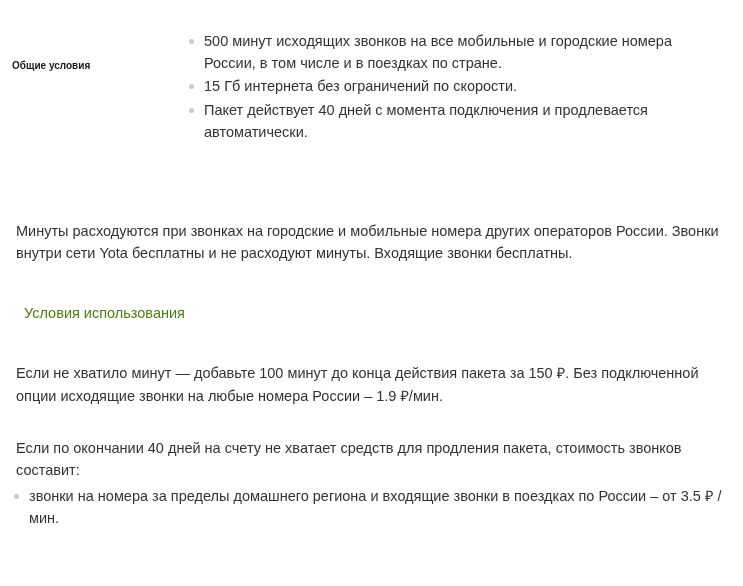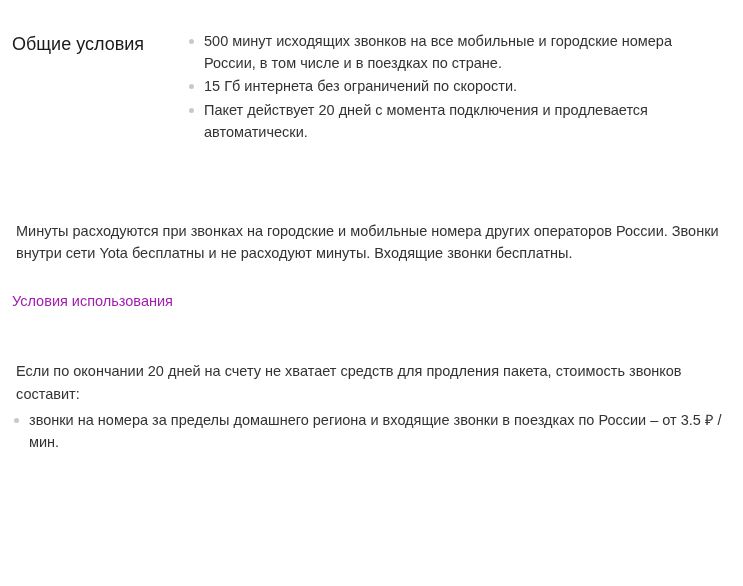--- a/index.html
+++ b/index.html
@@ -21,25 +21,26 @@
     box-sizing: border-box;
     padding: 30px 20px 0 12px;
   }
   .section {
     display: flex;
     align-items: flex-start;
   }
   .section-label {
     width: 175px;
     flex: 0 0 175px;
-    font-size: 18px;
-    font-weight: normal;
+    font-size: 10px;
+    font-weight: bold;
     color: #1a1a1a;
     line-height: 1.45;
     padding-top: 1px;
+    margin-top: 28px;
   }
   .section-body {
     flex: 1 1 auto;
     min-width: 0;
   }
   ul.bullets {
     list-style: none;
     margin: 0;
     padding: 0;
   }
@@ -63,60 +64,61 @@
   }
   p.para {
     margin: 4px;
     font-size: 14.5px;
     line-height: 1.53;
     color: #333333;
   }
   .subheading {
     font-size: 14.5px;
     line-height: 1.53;
-    color: #a21caf;
-    margin: 0;
+    color: #4d7c0f;
+    margin: 12px;
   }
   .gap-med { height: 22px; }
   .spacer-sections { height: 72px; }
   .tail-list { margin-top: 1px; }
 </style>
 </head>
 <body>
 
 <div class="page">
 
   <div class="section">
     <div class="section-label">Общие условия</div>
     <div class="section-body">
       <ul class="bullets">
         <li>500 минут исходящих звонков на все мобильные и городские номера России, в том числе и в поездках по стране.</li>
         <li>15 Гб интернета без ограничений по скорости.</li>
-        <li>Пакет действует 20 дней с момента подключения и продлевается автоматически.</li>
+        <li>Пакет действует 40 дней с момента подключения и продлевается автоматически.</li>
       </ul>
     </div>
   </div>
 
   <div class="spacer-sections"></div>
 
   <div class="section">
     <div class="section-body">
 
       <p class="para">Минуты расходуются при звонках на городские и мобильные номера других операторов России. Звонки внутри сети Yota бесплатны и не расходуют минуты. Входящие звонки бесплатны.</p>
 
       <div class="gap-med"></div>
 
       <p class="subheading">Условия использования</p>
 
       <div class="gap-med"></div>
 
+      <p class="para">Если не хватило минут — добавьте 100 минут до конца действия пакета за 150 ₽. Без подключенной опции исходящие звонки на любые номера России – 1.9 ₽/мин.</p>
 
       <div class="gap-med"></div>
 
-      <p class="para">Если по окончании 20 дней на счету не хватает средств для продления пакета, стоимость звонков составит:</p>
+      <p class="para">Если по окончании 40 дней на счету не хватает средств для продления пакета, стоимость звонков составит:</p>
 
       <ul class="bullets tail-list">
         <li>звонки на номера за пределы домашнего региона и входящие звонки в поездках по России – от 3.5 ₽ /мин.</li>
       </ul>
 
     </div>
   </div>
 
 </div>
 

